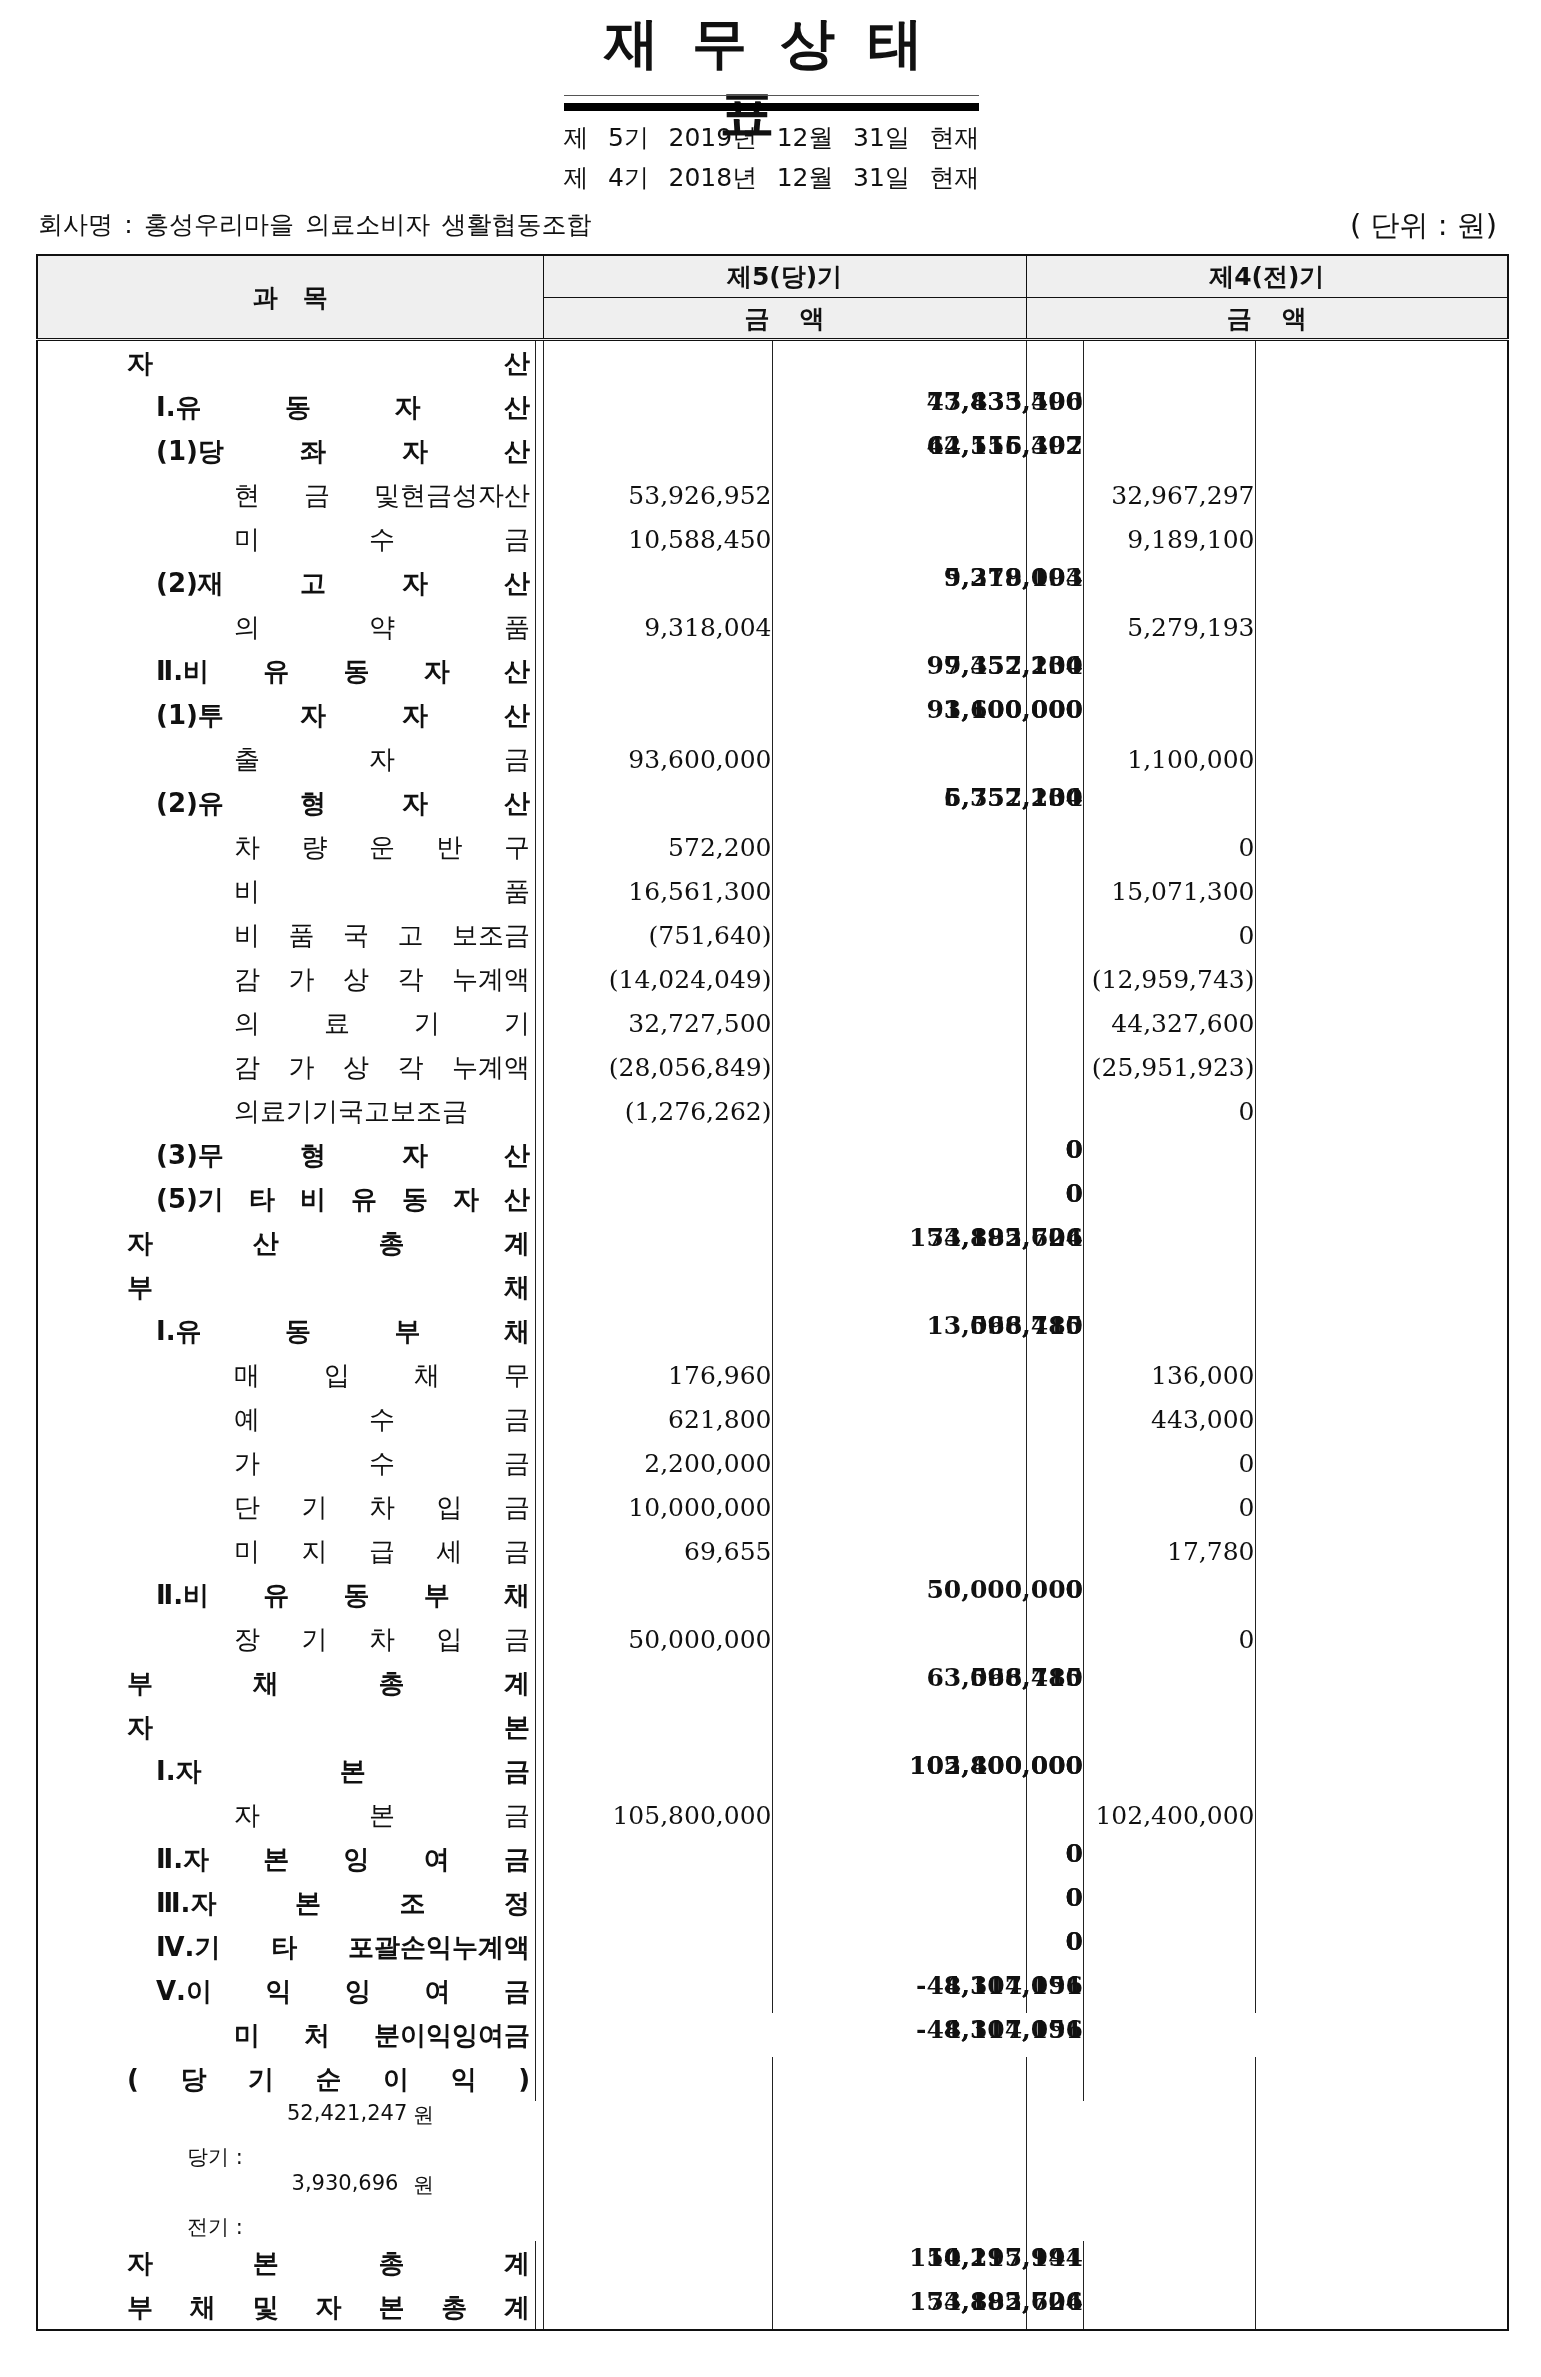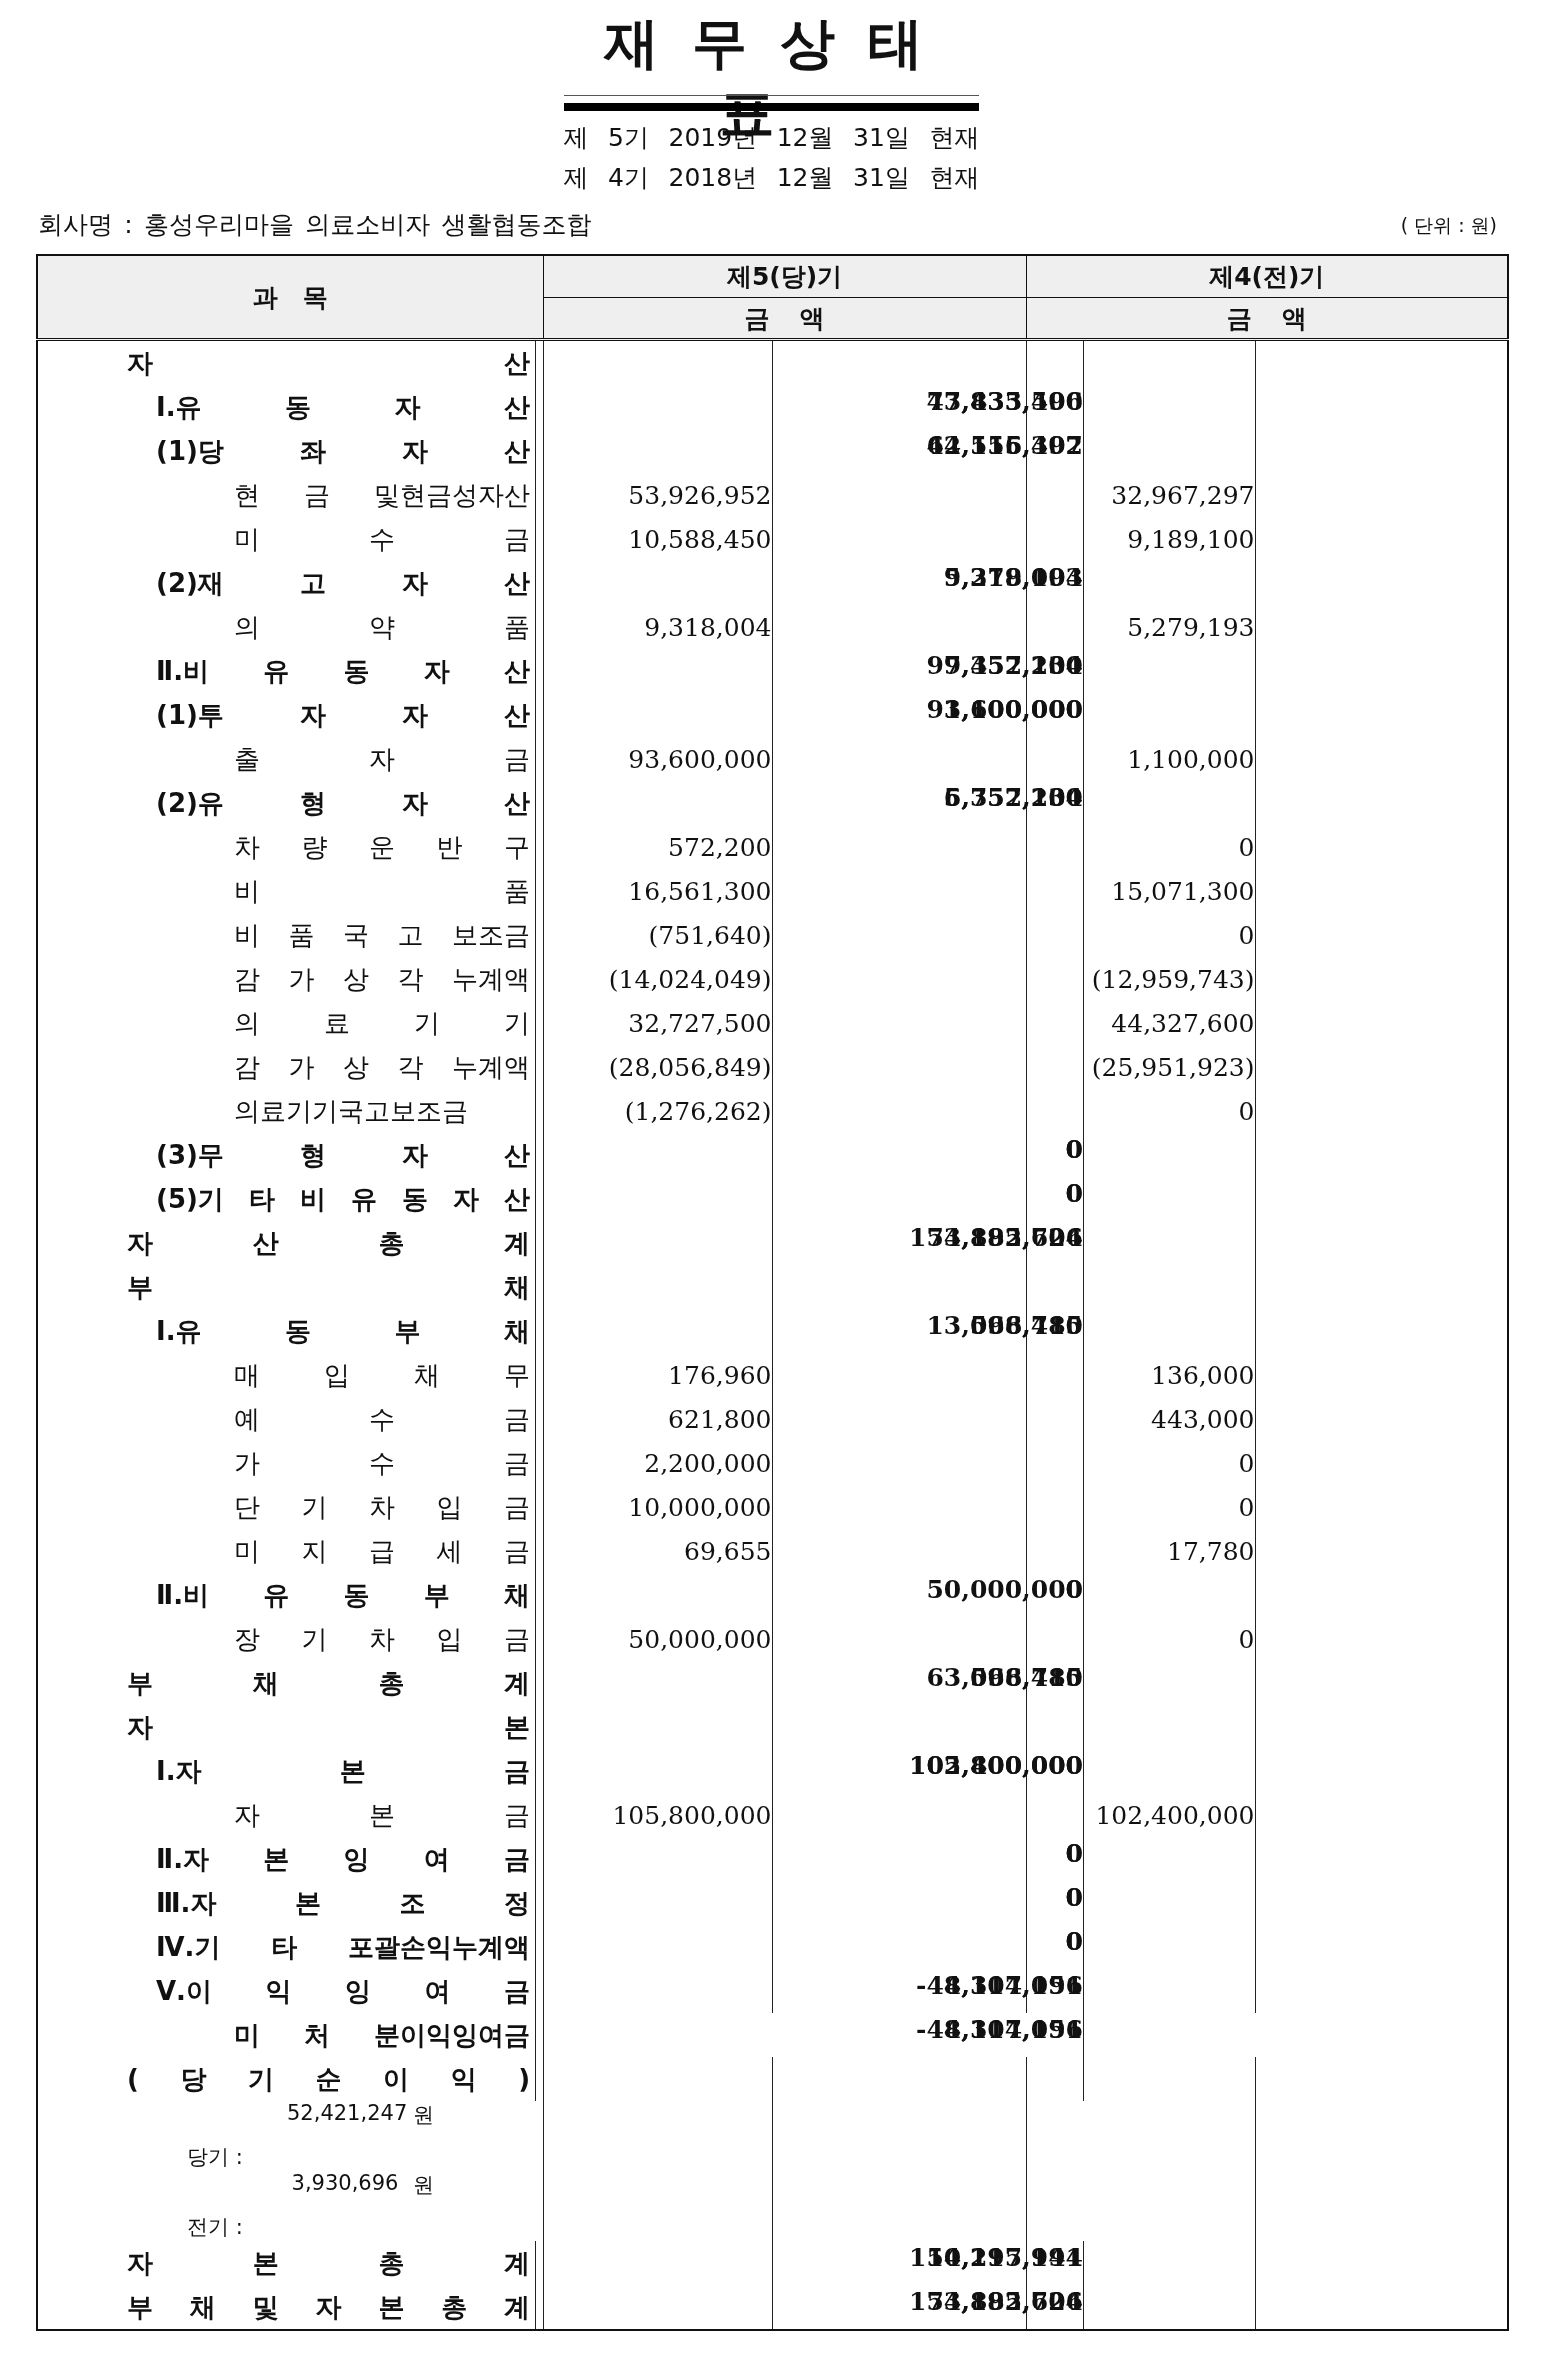--- a/index.html
+++ b/index.html
@@ -3,21 +3,21 @@
 <meta charset="utf-8">
 <style>
   html, body { margin:0; padding:0; background:#ffffff; }
   body { width:1541px; height:2377px; position:relative; overflow:hidden; color:#111; font-family:"DejaVu Sans", "Liberation Sans", sans-serif; }
   .title { position:absolute; left:531px; width:465px; top:8px; text-align:center; font-size:55px; font-weight:bold; letter-spacing:33px; text-indent:33px; line-height:70px; }
   .rule-thin { position:absolute; left:564px; width:415px; top:95px; height:0; border-top:1.7px solid #555; }
   .rule-thick { position:absolute; left:564px; width:415px; top:103px; height:7.5px; background:#000; }
   .sub { position:absolute; left:498px; width:547px; text-align:center; font-size:25px; line-height:33px; word-spacing:11.6px; }
   .sub1 { top:121px; } .sub2 { top:161px; }
   .company { position:absolute; left:38px; top:207px; font-size:25px; line-height:36px; word-spacing:3.3px;text-align:center; }
-  .unit { position:absolute; right:44px; top:207px; font-size:19px; line-height:36px;text-align:center; }
+  .unit { position:absolute; right:44px; top:207px; font-size:29px; line-height:36px;text-align:center; }
 
   table.fs { position:absolute; left:36px; top:254px; width:1471px; border-collapse:collapse; table-layout:fixed; }
   table.fs td, table.fs th { padding:0; }
   .col-subject { width:506px; } .col-a { width:229px; } .col-b { width:254px; } .col-c { width:229px; } .col-d { width:253px; }
   thead th { background:#efefef; font-weight:bold; font-size:25px; border:0.8px solid #111; }
   thead tr.h1 th { height:41px; }
   thead tr.h2 th { height:40px; }
   thead th.subj { letter-spacing:25px; text-indent:25px; }
   thead th.amt { letter-spacing:30px; text-indent:30px; }
   table.fs { border:2.5px solid #111; }

